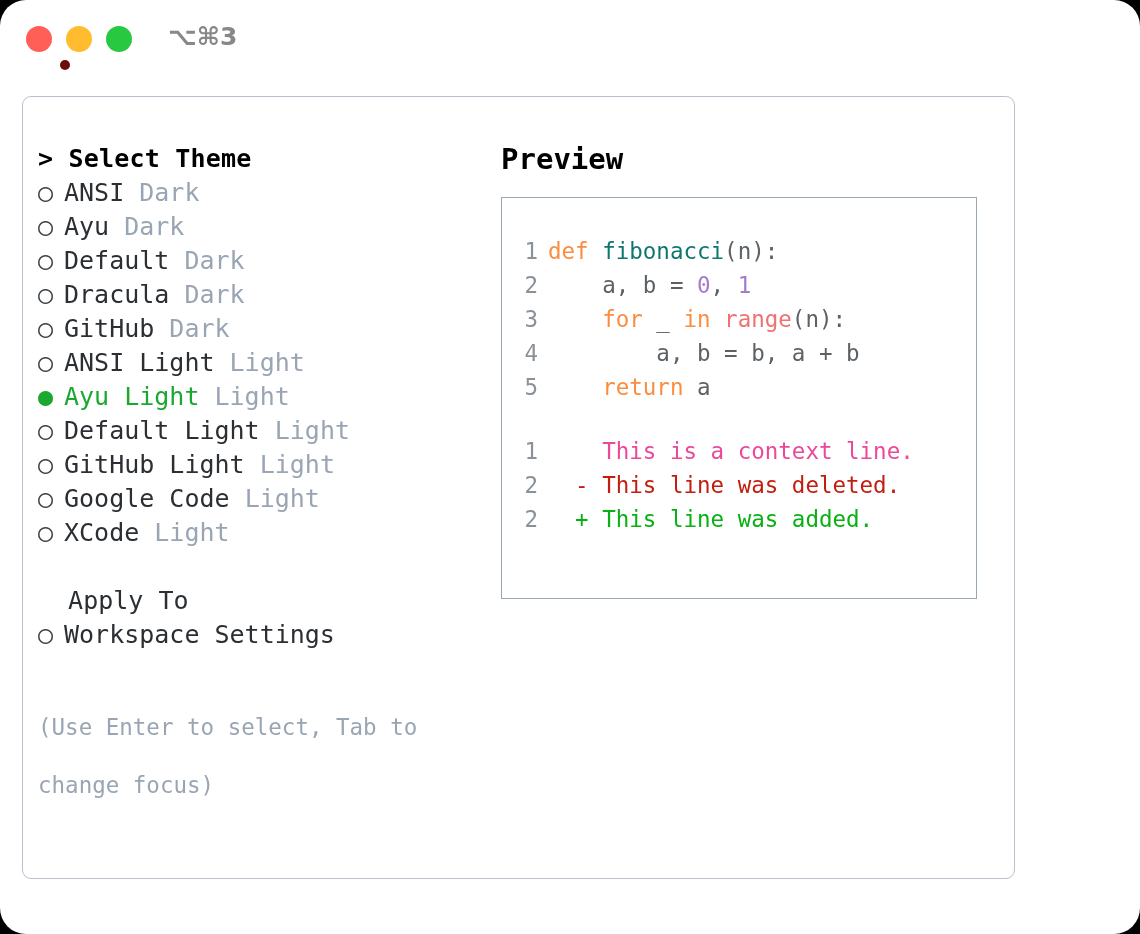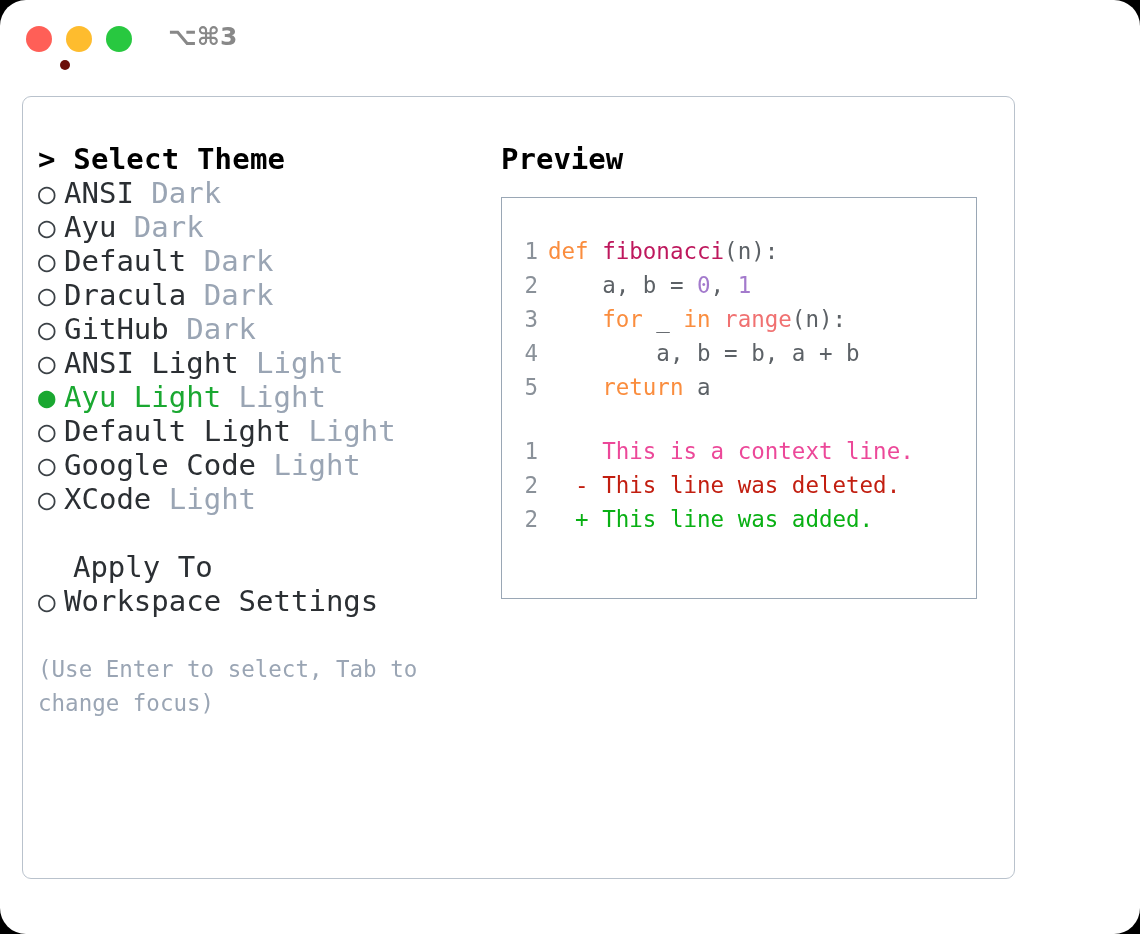--- a/index.html
+++ b/index.html
@@ -77,21 +77,21 @@
   
   #left-col {
     position: absolute;
     left: 15px;
     top: 45px;
     width: 440px;
   }
   .row {
     height: 34px;
     line-height: 34px;
-    font-size: 29px;
+    font-size: 25px;
     white-space: pre;
     color: #2b2f33;
   }
   .hdr {
     font-weight: bold;
     color: #000000;
     letter-spacing: 0.2px;
   }
   .bullet {
     display: inline-block;
@@ -102,20 +102,21 @@
   .name.sel   { color: #1aa831; text-align: right; }
   .tag {
     color: #9aa5b4;
   }
   .spacer { height: 34px; }
   .hint {
     font-size: 22.5px;
     line-height: 34px;
     color: #9aa5b4;
     white-space: pre;
+    margin-top: 24px;
   }
 
   
   #right-col {
     position: absolute;
     left: 478px;
     top: 45px;
     width: 490px;
   }
   #preview-title {
@@ -146,21 +147,21 @@
     white-space: pre;
   }
   .ln {
     display: inline-block;
     width: 22px;
     text-align: right;
     color: #8a9199;
     margin-right: 10px;
   }
   .kw   { color: #fa8d3e; }
-  .fn   { color: #be185d; margin-top: 22px; }
+  .fn   { color: #0f766e; margin-top: 22px; }
   .num  { color: #a37acc; }
   .bif  { color: #f07171; }
   .plain{ color: #5c6166; }
   .ctx  { color: #ec4899; }
   .del  { color: #c21e10; }
   .add  { color: #09b014; }
   .gap  { height: 30px; }
 </style>
 </head>
 <body>
@@ -184,20 +185,21 @@
 
       <div id="theme-list">
           <div class="row"><span class="bullet">○</span><span class="name">ANSI</span><span class="tag"> Dark</span></div>
           <div class="row"><span class="bullet">○</span><span class="name">Ayu</span><span class="tag"> Dark</span></div>
           <div class="row"><span class="bullet">○</span><span class="name">Default</span><span class="tag"> Dark</span></div>
           <div class="row"><span class="bullet">○</span><span class="name">Dracula</span><span class="tag"> Dark</span></div>
           <div class="row"><span class="bullet">○</span><span class="name">GitHub</span><span class="tag"> Dark</span></div>
           <div class="row"><span class="bullet">○</span><span class="name">ANSI Light</span><span class="tag"> Light</span></div>
           <div class="row"><span class="bullet sel">●</span><span class="name sel">Ayu Light</span><span class="tag"> Light</span></div>
           <div class="row"><span class="bullet">○</span><span class="name">Default Light</span><span class="tag"> Light</span></div>
+          <div class="row"><span class="bullet">○</span><span class="name">GitHub Light</span><span class="tag"> Light</span></div>
           <div class="row"><span class="bullet">○</span><span class="name">Google Code</span><span class="tag"> Light</span></div>
           <div class="row"><span class="bullet">○</span><span class="name">XCode</span><span class="tag"> Light</span></div>
         </div>
 
       <div class="spacer"></div>
 
       <div class="row">  Apply To</div>
 
       <div id="apply-list">
           <div class="row"><span class="bullet">○</span><span class="name">Workspace Settings</span></div>

